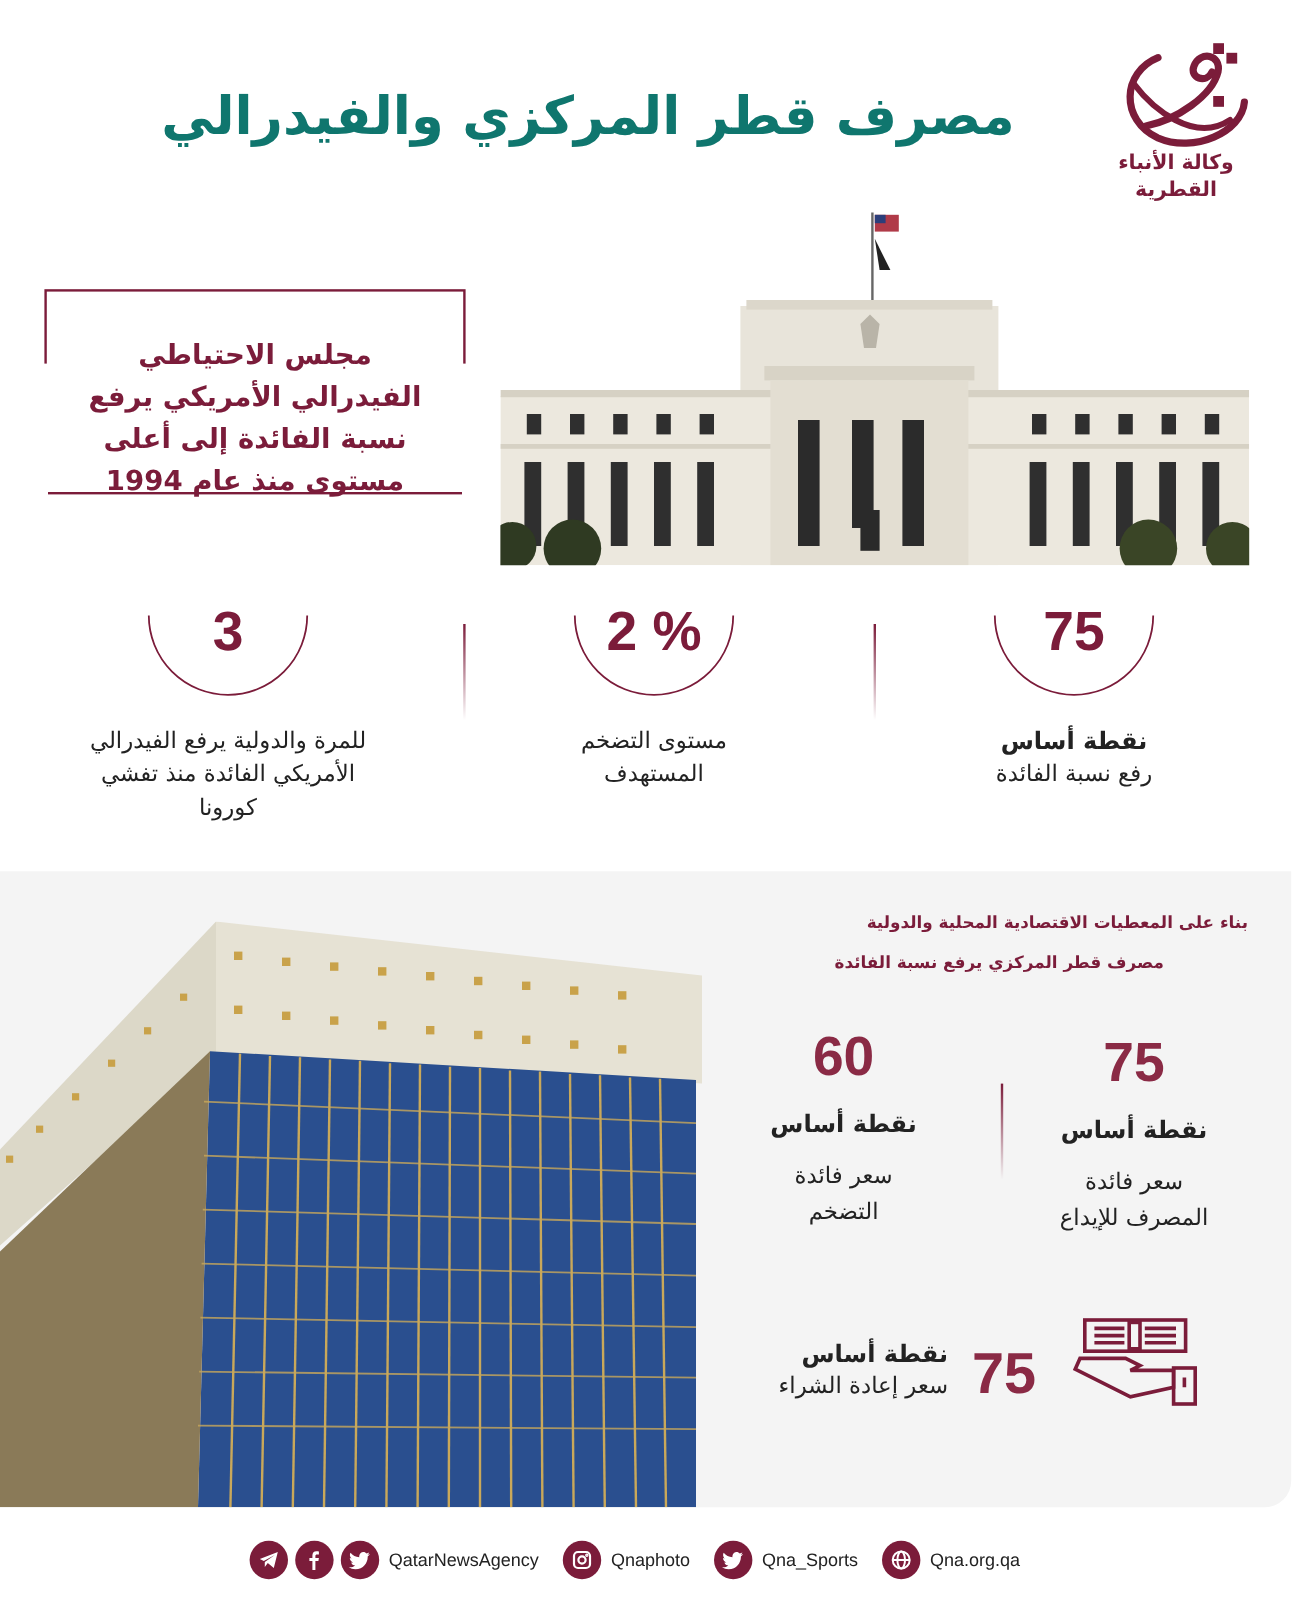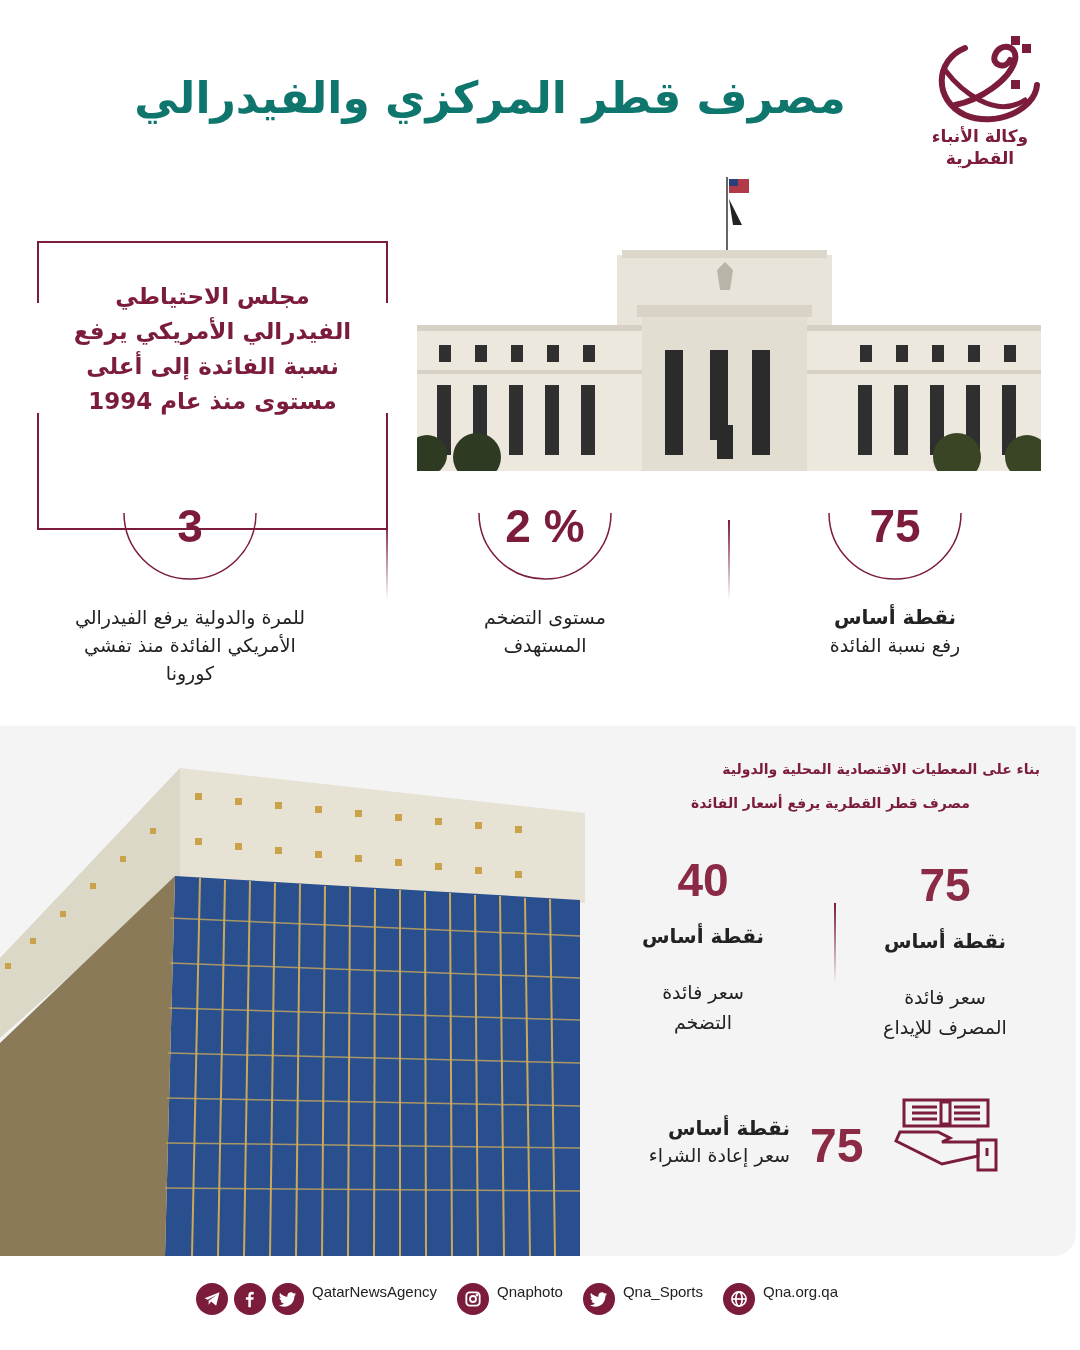--- a/index.html
+++ b/index.html
@@ -8,21 +8,21 @@
   .abs { position: absolute; }
 
   
   .title { left: 130px; top: 70px; width: 720px; direction: rtl; text-align: center;
            color: #0f766e; font-weight: bold; font-size: 44px; line-height: 56px; }
   .logo { left: 925px; top: 30px; width: 130px; height: 140px; }
   .logo-text { left: 905px; top: 125px; width: 150px; direction: rtl; text-align: center;
                color: #7b1c3a; font-size: 17px; line-height: 22px; font-weight: bold; }
 
   
-  .fed-box { left: 37px; top: 241px; width: 351px; height: 289px; }
+  .fed-box { left: 37px; top: 241px; width: 351px; height: 171px; }
   .fed-box .frame { position: absolute; inset: 0; border: 2px solid #7b1c3a; }
   .fed-box .gapL { position: absolute; left: -3px; top: 62px; width: 6px; height: 110px; background: #fff; }
   .fed-box .gapR { position: absolute; right: -3px; top: 62px; width: 6px; height: 110px; background: #fff; }
   .fed-box .txt { position: absolute; left: 20px; right: 20px; top: 38px; direction: rtl; text-align: center;
                   color: #7b1c3a; font-weight: bold; font-size: 23px; line-height: 35px; }
 
   
   .fed-img { left: 417px; top: 175px; width: 624px; height: 296px; }
 
   
@@ -39,30 +39,30 @@
   .panel { left: 0; top: 726px; width: 1076px; height: 530px; background: #f4f4f4; border-bottom-right-radius: 22px; }
   .panel-title { left: 420px; top: 752px; width: 620px; direction: rtl; text-align: right;
                  color: #7b1c3a; font-weight: bold; font-size: 14px; line-height: 34px; }
   .panel-title span { display: block; }
   .panel-title .l2 { padding-right: 70px; }
   .cb-img { left: 0; top: 768px; width: 585px; height: 488px; }
 
   .bstat { width: 210px; direction: rtl; text-align: center; color: #222; }
   .bstat .num { color: #8a2a45; font-family: "Liberation Sans", sans-serif; font-weight: bold; font-size: 46px; line-height: 50px; direction: ltr; }
   .bstat .unit { margin-top: 18px; font-weight: bold; font-size: 20px; line-height: 26px; }
-  .bstat .desc { margin-top: 28px; font-size: 19px; line-height: 30px; }
+  .bstat .desc { margin-top: 16px; font-size: 19px; line-height: 30px; }
 
   .repo-text { left: 600px; top: 1115px; width: 190px; direction: rtl; text-align: right; color: #222; }
   .repo-text b { display: block; font-size: 20px; line-height: 26px; }
   .repo-text span { display: block; font-size: 19px; line-height: 28px; }
   .repo-num { left: 810px; top: 1118px; color: #8a2a45; font-family: "Liberation Sans", sans-serif; font-weight: bold; font-size: 48px; }
   .repo-icon { left: 892px; top: 1096px; width: 110px; height: 80px; }
 
   
-  .footer { left: 196px; top: 1283px; height: 34px; display: flex; align-items: flex-start; gap: 6px; }
+  .footer { left: 208px; top: 1283px; height: 34px; display: flex; align-items: center; gap: 6px; }
   .sicon { width: 32px; height: 32px; border-radius: 50%; background: #7b1c3a; display: flex; align-items: center; justify-content: center; }
   .sicon svg { width: 20px; height: 20px; }
   .slabel { font-family: "Liberation Sans", sans-serif; font-size: 15px; color: #222; margin: 0 14px 0 2px; }
 </style>
 </head>
 <body>
 
 <div class="abs title">
   <div>مصرف قطر المركزي والفيدرالي</div>
 </div>
@@ -256,34 +256,34 @@
         <rect x="90" y="115" width="6" height="6"></rect>
       <rect x="60" y="143" width="6" height="6"></rect>
         <rect x="30" y="170" width="6" height="6"></rect>
         <rect x="5" y="195" width="6" height="6"></rect>
     </g>
   </svg>
 </div>
 
 <div class="abs panel-title">
   <span>بناء على المعطيات الاقتصادية المحلية والدولية</span>
-  <span class="l2">مصرف قطر القطرية يرفع أسعار الفائدة</span>
+  <span class="l2">مصرف قطر المركزي يرفع نسبة الفائدة</span>
 </div>
 
 <div class="abs bstat" style="left:840px; top:860px;">
   <div class="num">75</div>
   <div class="unit">نقطة أساس</div>
   <div class="desc">
     <div>سعر فائدة</div>
     <div>المصرف للإيداع</div>
   </div>
 </div>
 <div class="abs vsep" style="left:834px; top:903px;"></div>
 <div class="abs bstat" style="left:598px; top:855px;">
-  <div class="num">40</div>
+  <div class="num">60</div>
   <div class="unit">نقطة أساس</div>
   <div class="desc">
     <div>سعر فائدة</div>
     <div>التضخم</div>
   </div>
 </div>
 
 <div class="abs repo-text">
   <b>نقطة أساس</b>
   <span>سعر إعادة الشراء</span>

